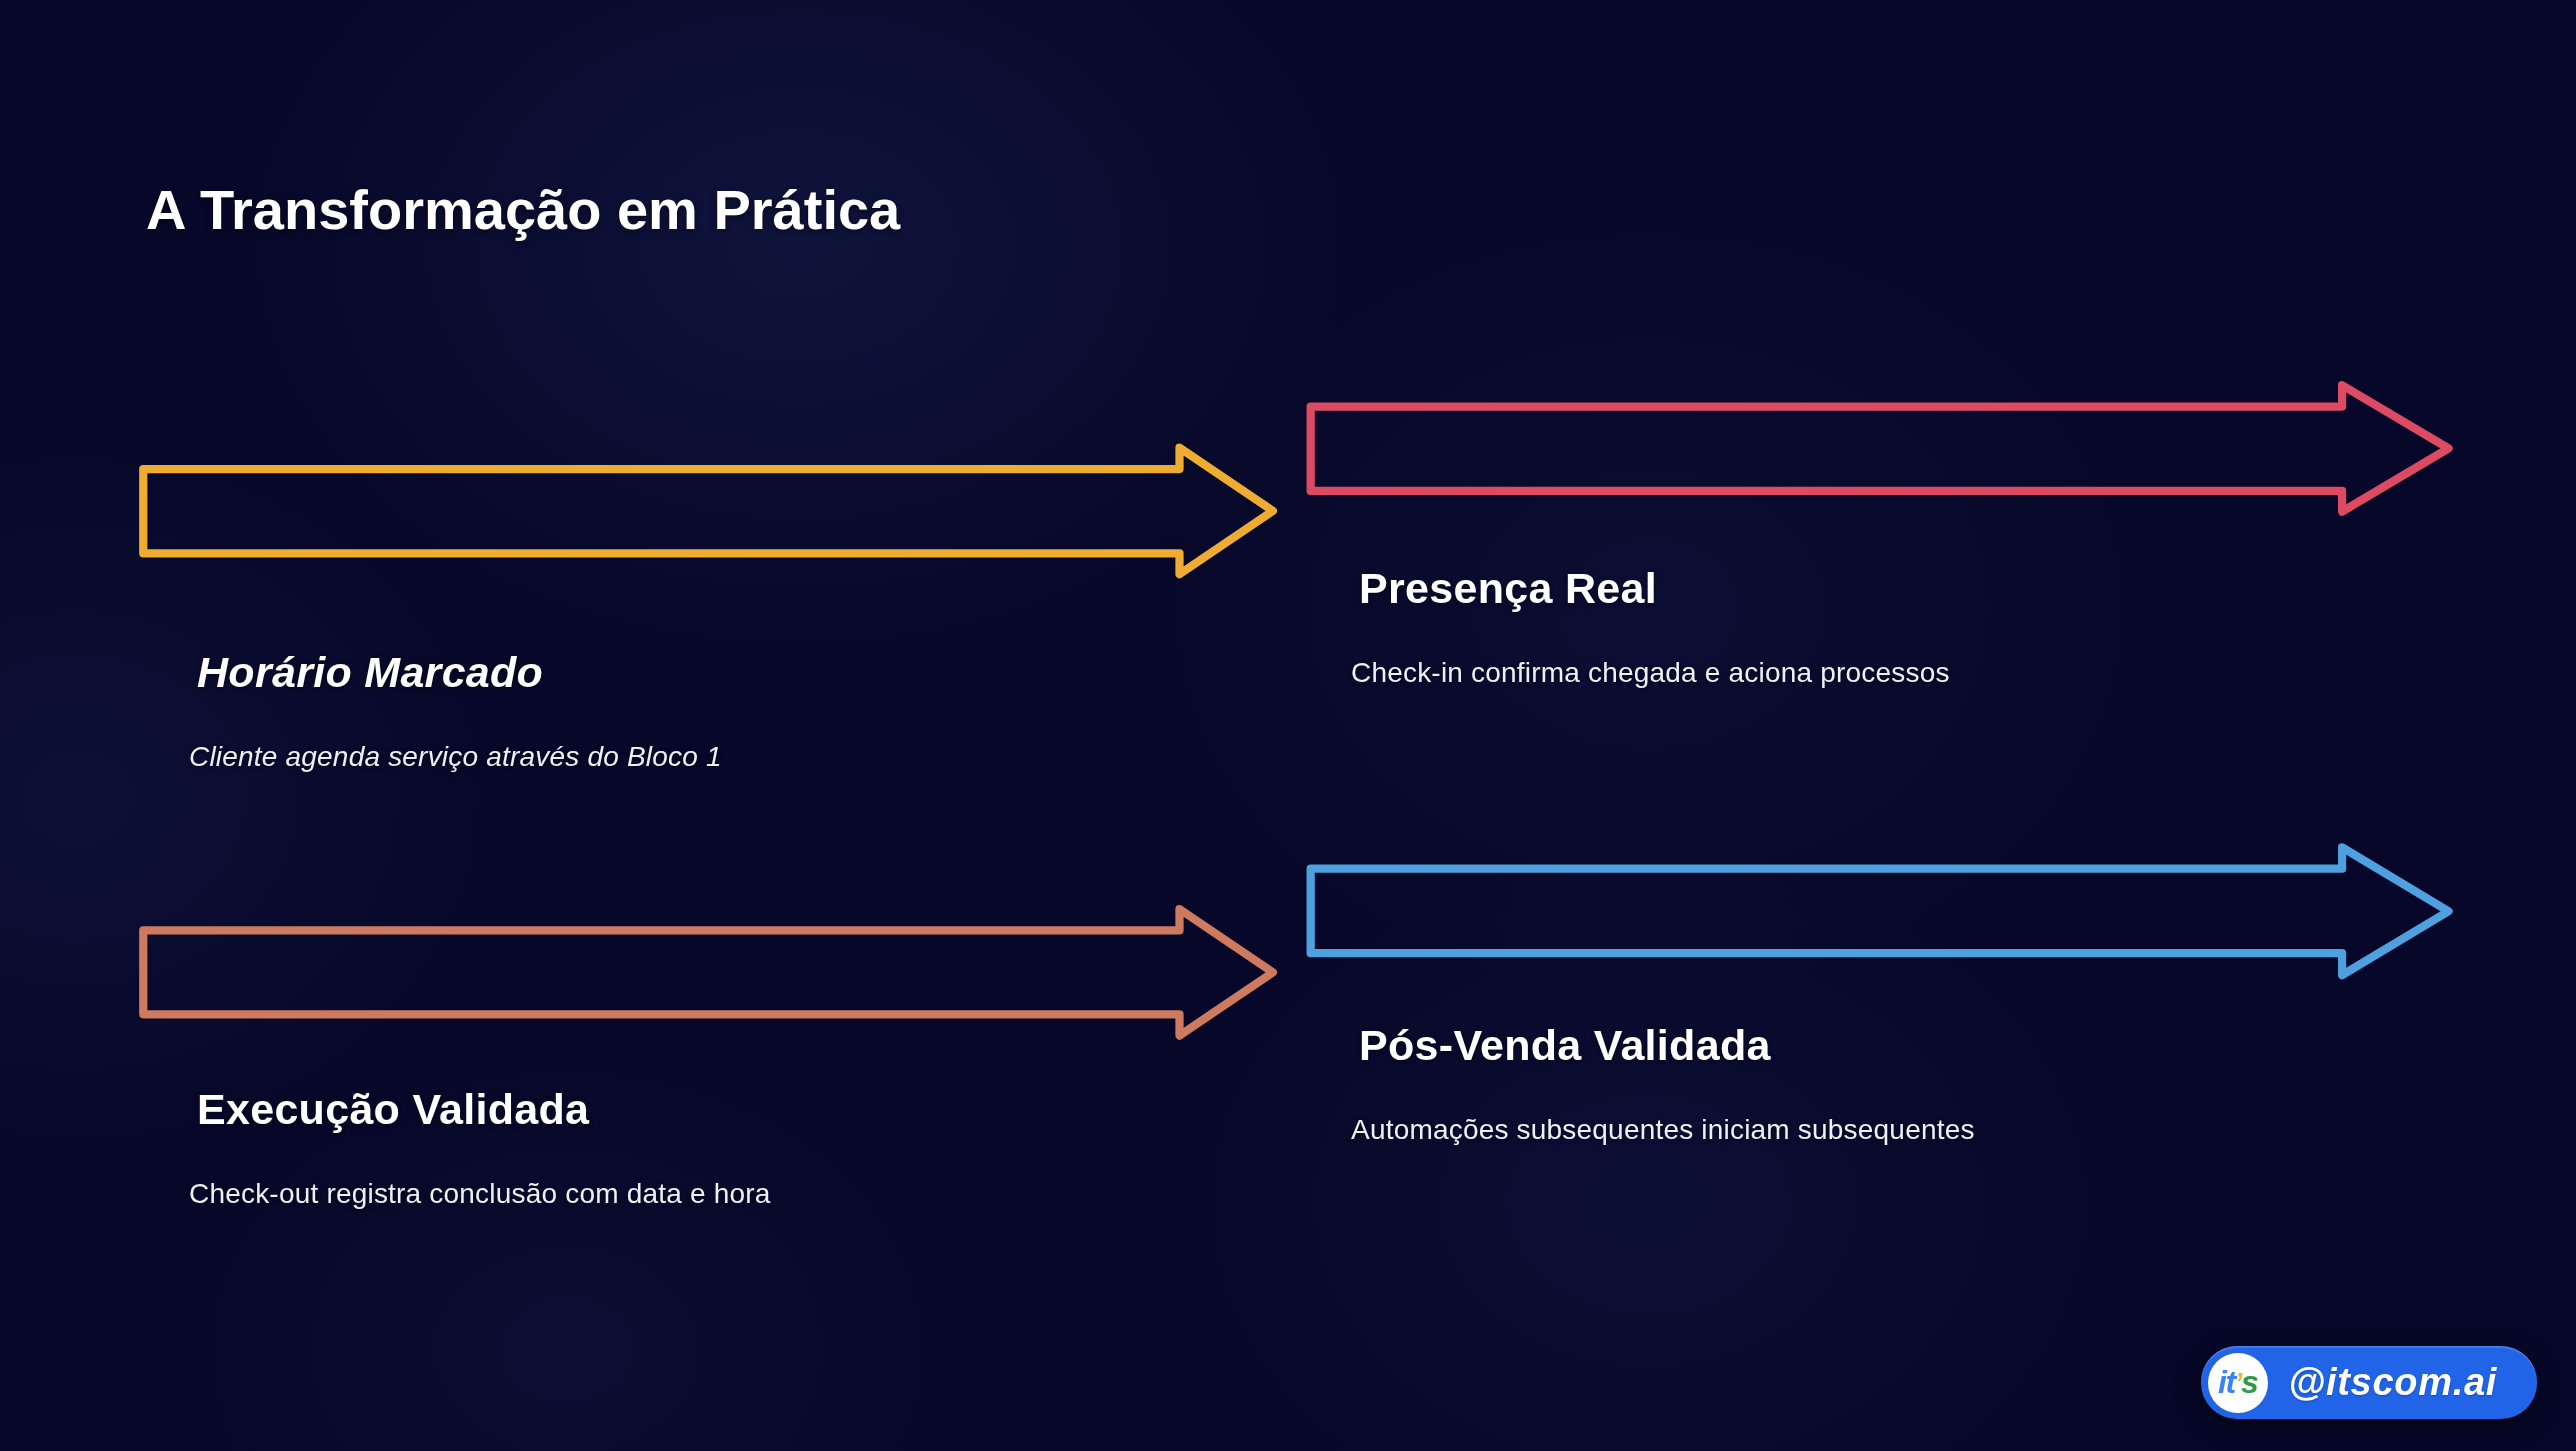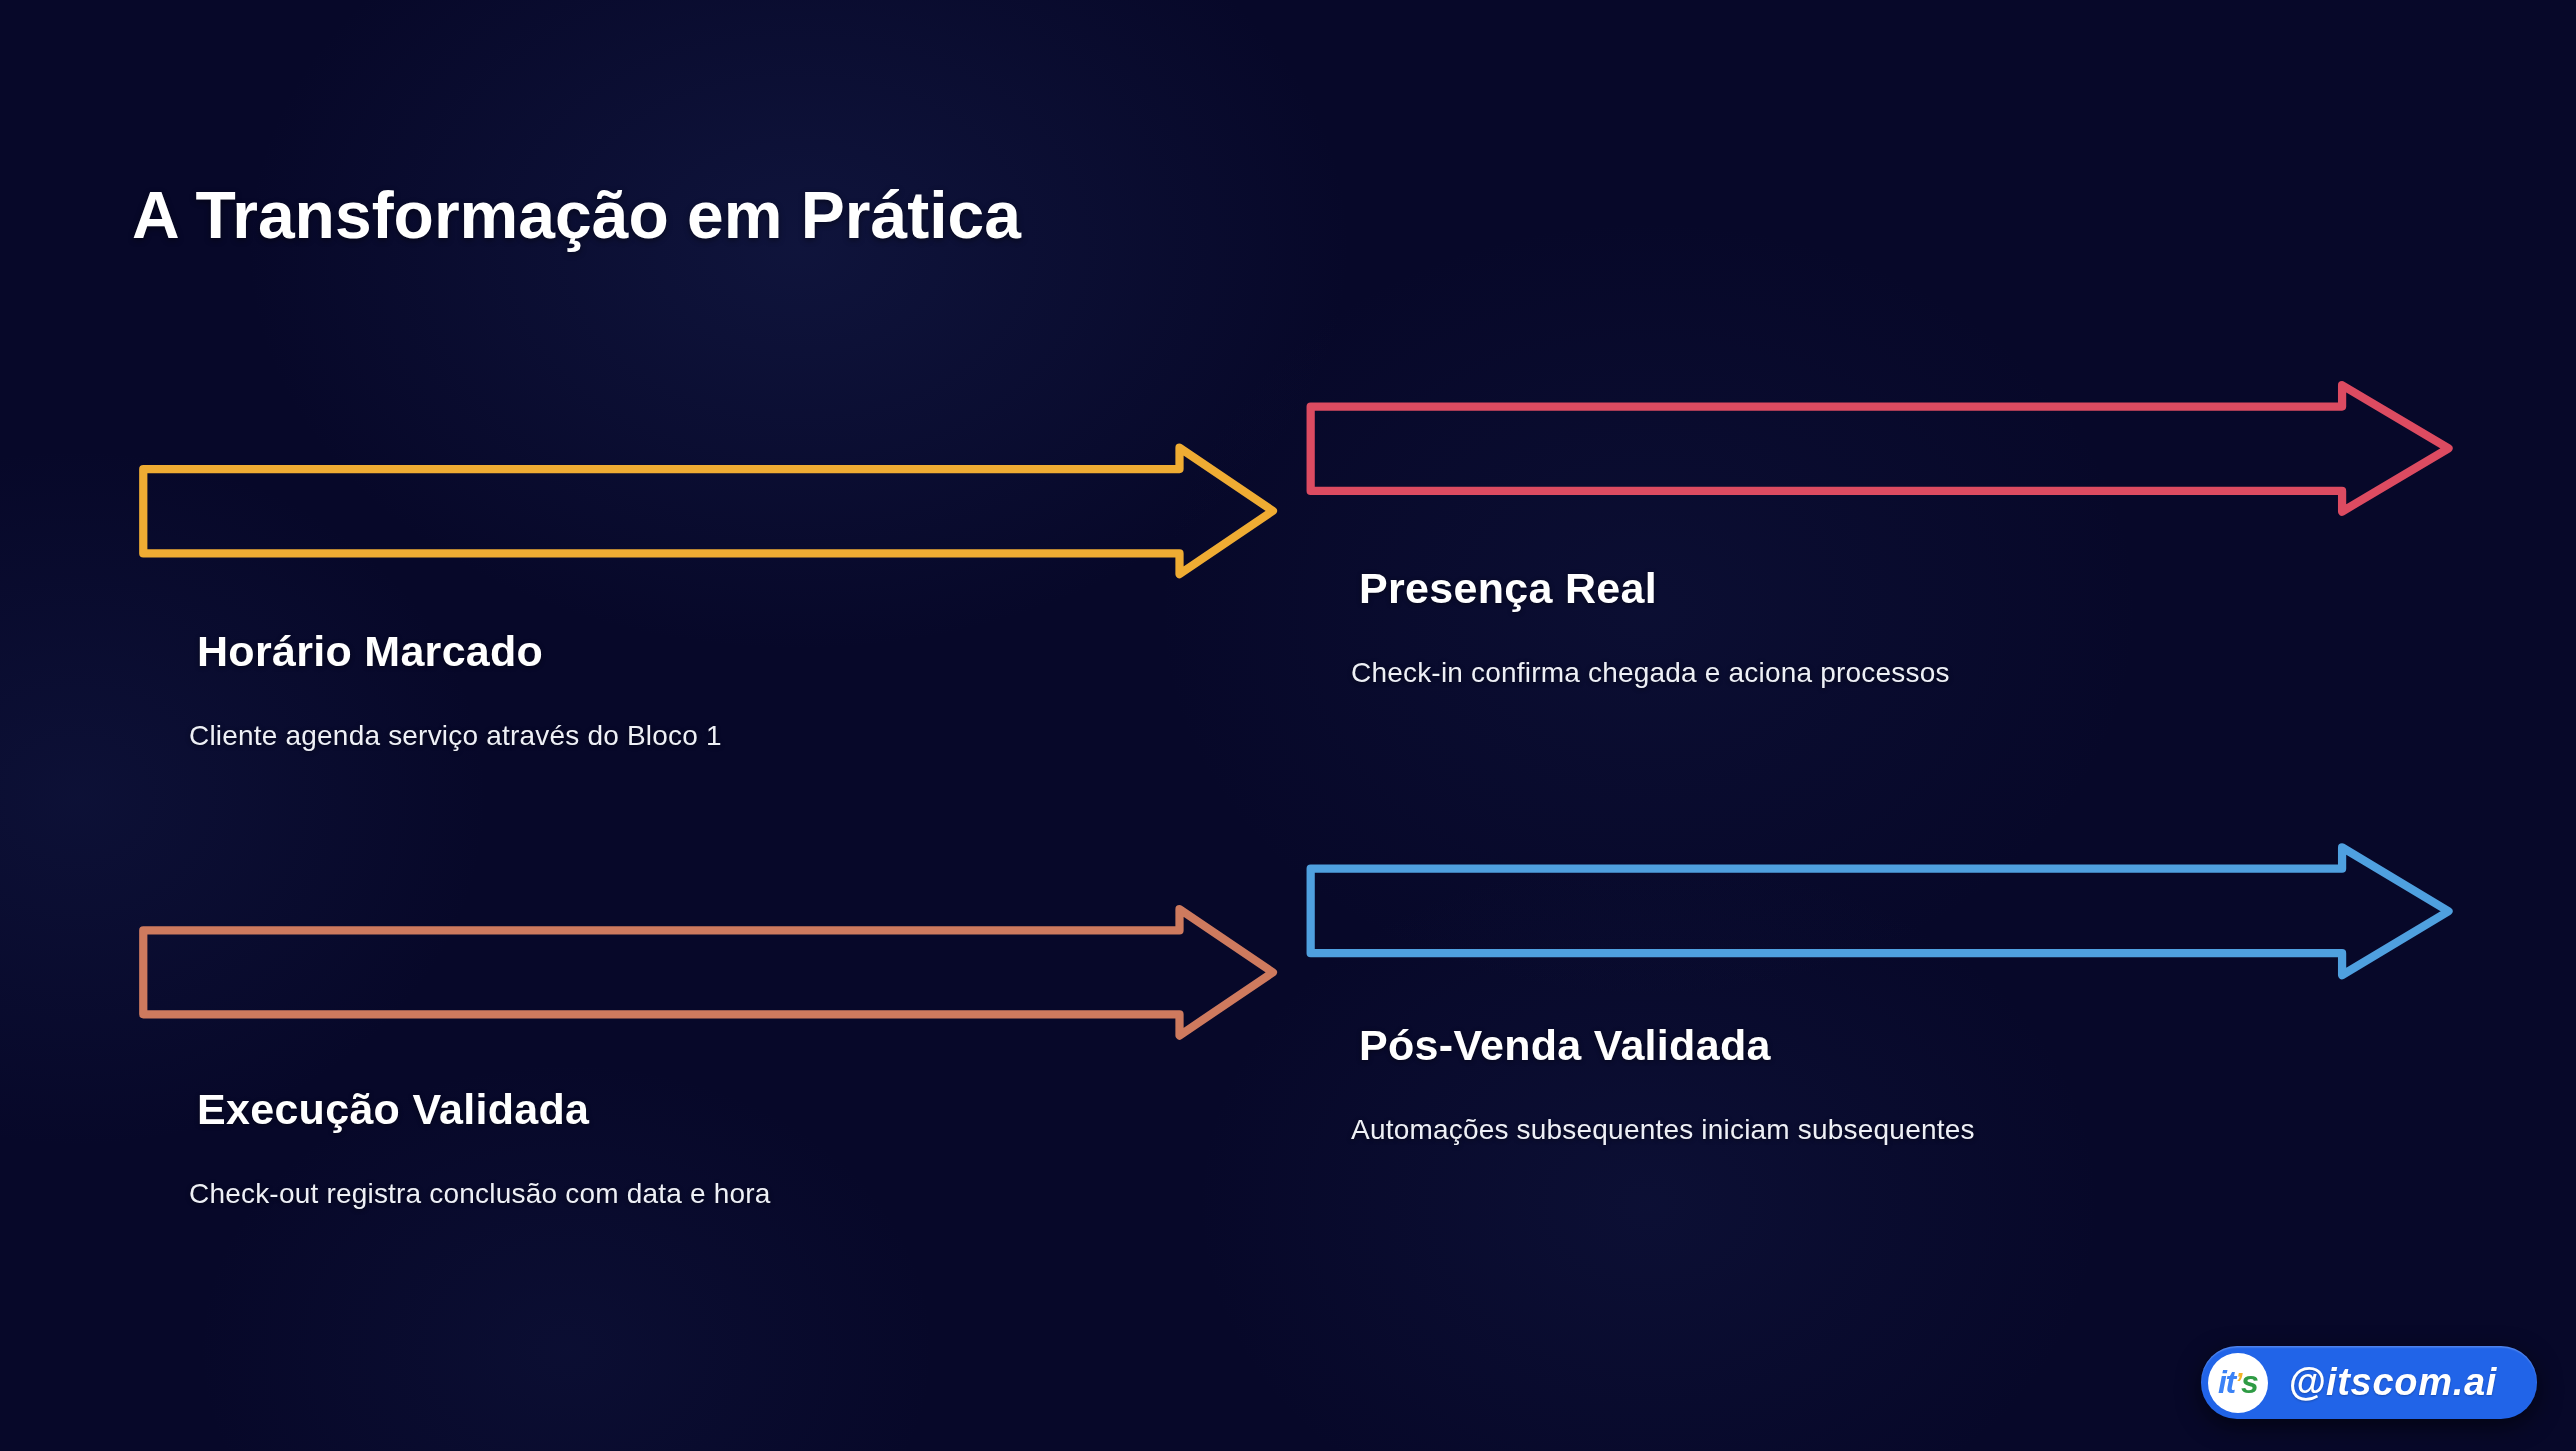--- a/index.html
+++ b/index.html
@@ -13,25 +13,25 @@
     background:
       radial-gradient(893px 653px at 31% 17%, rgba(48,68,135,.20), transparent 62%),
       radial-gradient(687px 584px at 3% 55%, rgba(48,68,135,.14), transparent 60%),
       radial-gradient(824px 653px at 64% 42%, rgba(48,68,135,.10), transparent 60%),
       radial-gradient(756px 584px at 64% 83%, rgba(48,68,135,.12), transparent 60%),
       radial-gradient(618px 481px at 22% 93%, rgba(48,68,135,.10), transparent 60%),
       #070829;
   }
   .title {
     position: absolute;
-    left: 132px;
+    left: 146px;
     top: 177px;
     margin: 0;
     color: #ffffff;
-    font-size: 66px;
+    font-size: 56px;
     font-weight: 700;
     letter-spacing: 0px;
     text-shadow: 0 2.1px 6.9px rgba(0,0,0,.45);
   }
   .arrows-layer {
     position: absolute;
     inset: 0;
     width: 100%;
     height: 100%;
   }
@@ -56,21 +56,21 @@
   }
   .step p {
     margin: 43px 0 0 0;
     font-size: 28px;
     font-weight: 400;
     line-height: 1.2;
     letter-spacing: 0.2px;
     color: #eef0f6;
     text-shadow: 0 1.4px 5.5px rgba(0,0,0,.45);
   }
-  .step-1 { left: 189px; top: 619px;  }
+  .step-1 { left: 189px; top: 640px; font-style: italic;  }
   .step-2 { left: 1351px; top: 556px; }
   .step-3 { left: 189px; top: 1077px; }
   .step-4 { left: 1351px; top: 1013px; }
 
   .badge {
     position: absolute;
     right: 39px;
     bottom: 32px;
     height: 73px;
     border-radius: 36px;

